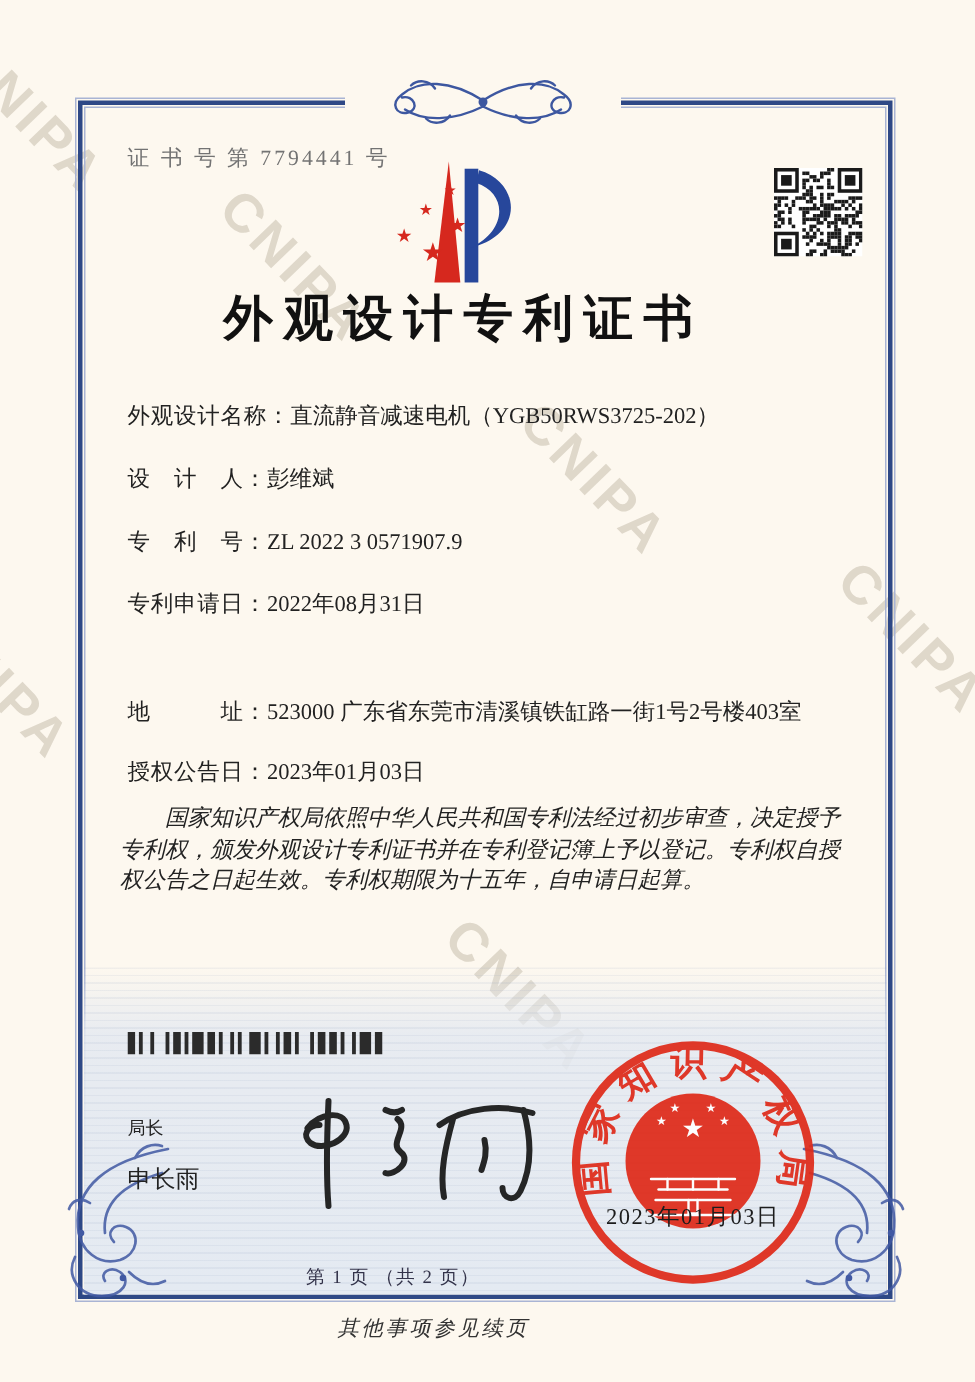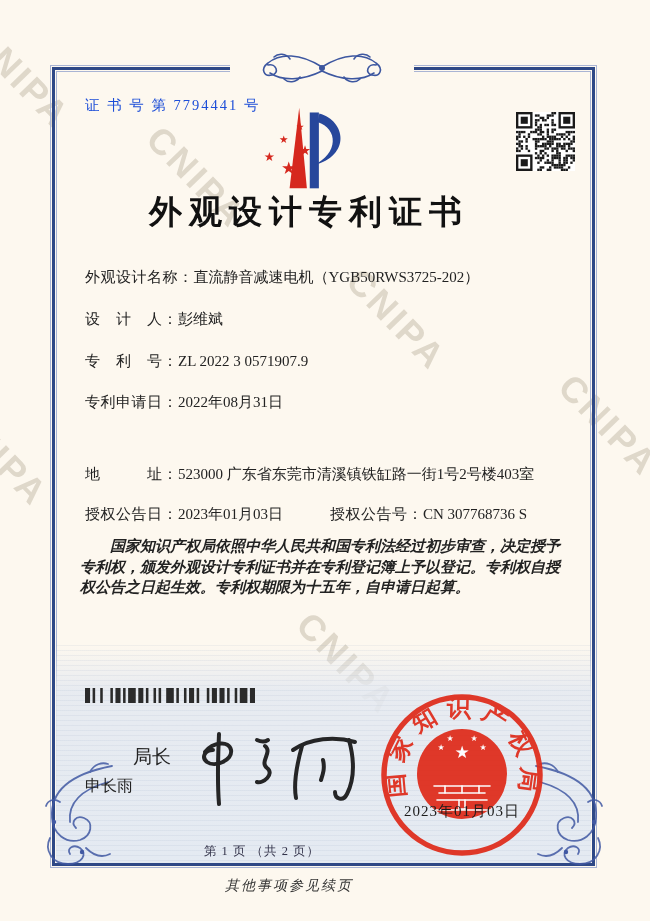--- a/index.html
+++ b/index.html
@@ -18,33 +18,33 @@
   .orn-top{position:absolute;left:230px;top:46px;width:184px;height:42px;background:#fdf8ef;}
   .flourish{position:absolute;width:90px;height:120px;}
   .fl-left{left:30px;top:752px;}
   .fl-right{left:528px;top:752px;transform:scaleX(-1);}
   
   .lower{position:absolute;left:56px;top:645px;width:535px;height:218px;
     background:
       repeating-linear-gradient(180deg, rgba(130,150,185,0.10) 0 1px, rgba(255,255,255,0) 1px 5px),
       linear-gradient(180deg, rgba(237,240,246,0) 0, rgba(228,233,241,0.85) 45px, #e4eaf2 100%);}
   
-  .certno{position:absolute;left:85px;top:96px;font-size:14.5px;letter-spacing:2px;color:#1d4ed8;}
+  .certno{position:absolute;left:85px;top:96px;font-size:14.5px;letter-spacing:2px;color:#737373;}
   .logo{position:absolute;left:256px;top:103px;width:96px;height:90px;}
   .qr{position:absolute;left:516px;top:112px;width:59px;height:59px;}
   .title{position:absolute;left:0;top:190px;width:618px;text-align:center;
          font-size:33px;font-weight:700;letter-spacing:7px;color:#111;}
   .frow{position:absolute;left:85px;width:505px;font-size:15px;white-space:nowrap;color:#222;}
   .frow .lab{letter-spacing:0.5px;}
   .grant2{position:absolute;left:245px;top:0;}
   .paras{position:absolute;left:80px;top:536px;width:486px;font-size:15px;line-height:20.5px;
          font-style:italic;color:#222;}
-  .paras p{margin:0 0 2px 0;text-indent:2em;font-weight:bold;}
+  .paras p{margin:0 0 2px 0;text-indent:2em;}
   .barcode{position:absolute;left:85px;top:688px;width:170px;height:15px;}
-  .sig-title{position:absolute;left:85px;top:744px;font-size:19px;color:#222;font-family:"Liberation Sans","DejaVu Sans",sans-serif;margin-left:48px;}
+  .sig-title{position:absolute;left:85px;top:744px;font-size:12px;color:#222;font-family:"Liberation Sans","DejaVu Sans",sans-serif;}
   .sig-name{position:absolute;left:85px;top:776px;font-size:16px;color:#222;font-family:"Liberation Sans","DejaVu Sans",sans-serif;}
   .signature{position:absolute;left:165px;top:712px;width:215px;height:100px;}
   .seal{position:absolute;left:377px;top:690px;width:170px;height:170px;opacity:0.93;z-index:6;}
   .seal-date{position:absolute;left:383px;top:802px;width:158px;text-align:center;
              font-size:15px;letter-spacing:1px;color:#1c1c1c;z-index:7;}
   .pfooter{position:absolute;left:0;top:843px;width:524px;text-align:center;font-size:12.5px;
            letter-spacing:1px;color:#33334a;}
   .note{position:absolute;left:0;top:877px;width:578px;text-align:center;font-size:14px;
         letter-spacing:2px;font-style:italic;color:#333;}
   .z3{z-index:3;}
@@ -368,23 +368,20 @@
   <div class="frow z3" style="top:393px;">
     <span class="lab">专利申请日：</span><span>2022年08月31日</span>
   </div>
   <div class="frow z3" style="top:465px;">
     <span class="lab">地　　　址：</span><span>523000 广东省东莞市清溪镇铁缸路一街1号2号楼403室</span>
   </div>
   <div class="frow z3" style="top:505px;">
     <span>
       <span class="lab">授权公告日：</span><span>2023年01月03日</span>
     </span>
-    <span class="grant2">
-      <span class="lab">授权公告号：</span><span>CN 307768736 S</span>
-    </span>
   </div>
 
   <div class="paras z3">
     <p>国家知识产权局依照中华人民共和国专利法经过初步审查，决定授予专利权，颁发外观设计专利证书并在专利登记簿上予以登记。专利权自授权公告之日起生效。专利权期限为十五年，自申请日起算。</p>
   </div>
 
   <div class="barcode z3" id="barcodebox"><svg width="170" height="15">
         <rect x="0.00" y="0" width="5.07" height="15" fill="#2b2b2b"></rect>
         <rect x="7.61" y="0" width="2.54" height="15" fill="#2b2b2b"></rect>
         <rect x="15.22" y="0" width="2.54" height="15" fill="#2b2b2b"></rect>

